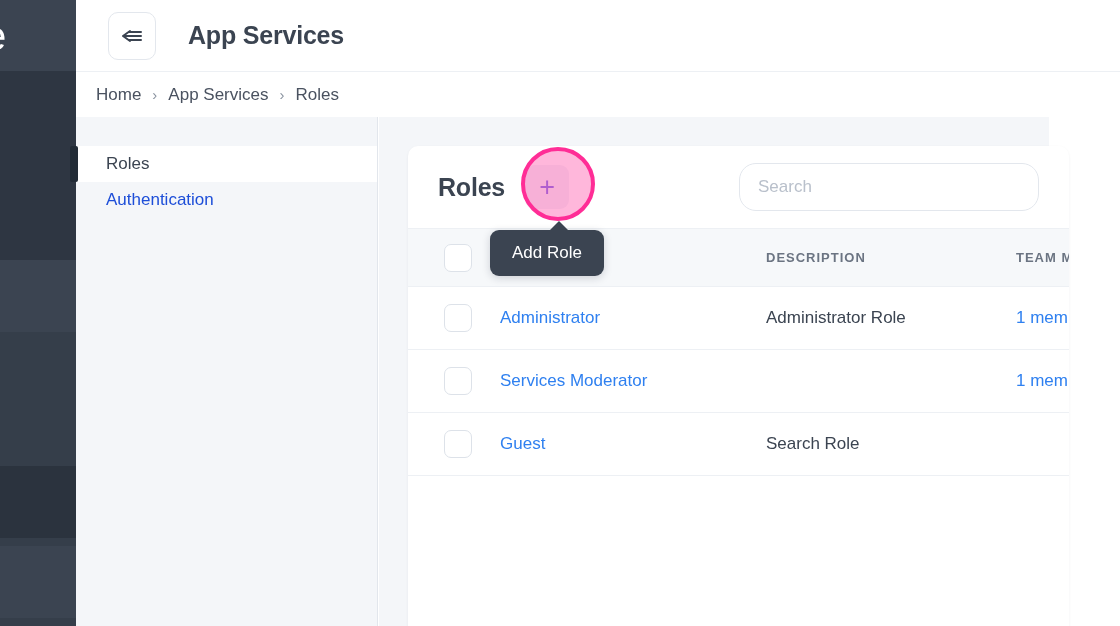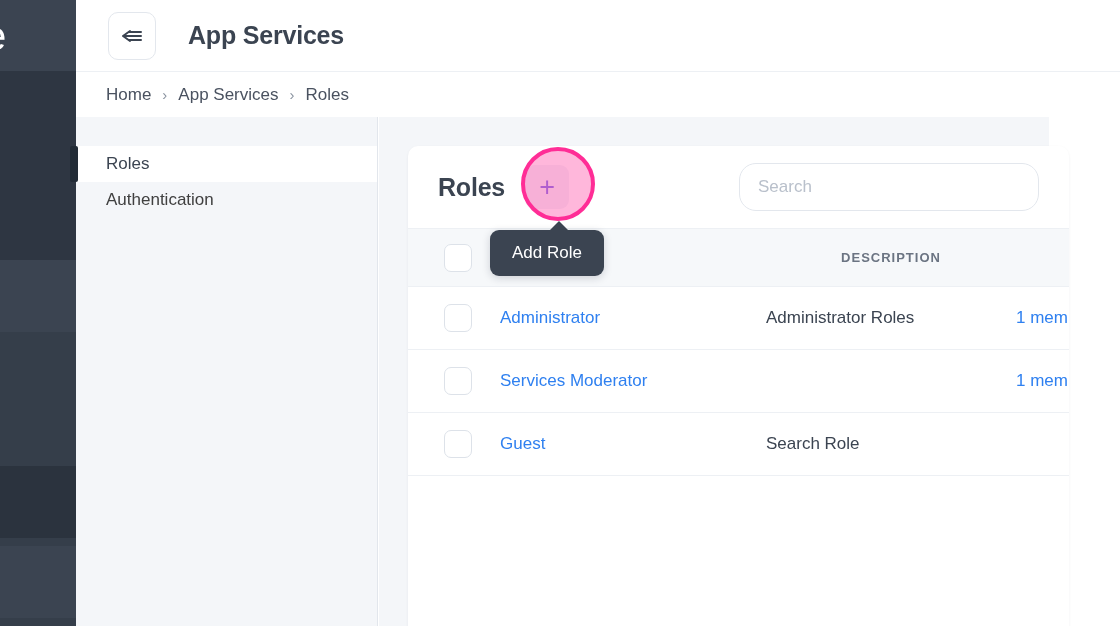--- a/index.html
+++ b/index.html
@@ -84,21 +84,21 @@
     letter-spacing: -.2px;
   }
 
   
   .breadcrumb {
     position: absolute; left: 76px; top: 71px;
     width: 1044px; height: 46px;
     background: #ffffff;
     border-top: 1px solid #edf0f4;
     display: flex; align-items: center;
-    padding-left: 30px;
+    padding-left: 20px;
   }
   .crumb {
     font-size: 17px;
     color: #4a5260;
     cursor: pointer;
     white-space: nowrap;
   }
   .crumb-sep {
     margin: 0 11px;
     font-size: 15px;
@@ -110,21 +110,21 @@
     position: absolute; left: 76px; top: 117px;
     width: 302px; bottom: 0;
     background: #f4f6f9;
     border-right: 1px solid #e2e6ec;
   }
   .subnav-item {
     height: 36px;
     display: flex; align-items: center;
     padding-left: 30px;
     font-size: 17px;
-    color: #404040;
+    color: #1d4ed8;
     cursor: pointer;
   }
   .subnav-item.first { margin-top: 29px; }
   .subnav-item.active {
     background: #ffffff;
     color: #3b4451;
   }
 
   
   .main {
@@ -186,21 +186,21 @@
 
   
   .tbl { width: 100%; border-collapse: collapse; table-layout: fixed; }
   .tbl thead tr { background: #f6f8fa; }
   .tbl th {
     height: 58px;
     font-size: 13px;
     font-weight: 700;
     color: #6b7482;
     letter-spacing: 1px;
-    text-align: center;
+    text-align: left;
     border-top: 1px solid #edf0f4;
     border-bottom: 1px solid #edf0f4;
     white-space: nowrap;
   }
   .tbl td {
     height: 63px;
     font-size: 17px;
     color: #3b4451;
     border-bottom: 1px solid #edf0f4;
     white-space: nowrap;
@@ -334,21 +334,21 @@
           </tr>
         </thead>
         <tbody>
           <tr>
             <td class="col-check">
               <span class="chk"></span>
             </td>
             <td class="col-name">
               <span class="cell-link">Administrator</span>
             </td>
-            <td class="col-desc">Administrator Roles</td>
+            <td class="col-desc">Administrator Role</td>
             <td class="col-team">
               <span class="cell-link">1 mem</span>
             </td>
           </tr>
           <tr>
             <td class="col-check">
               <span class="chk"></span>
             </td>
             <td class="col-name">
               <span class="cell-link">Services Moderator</span>

